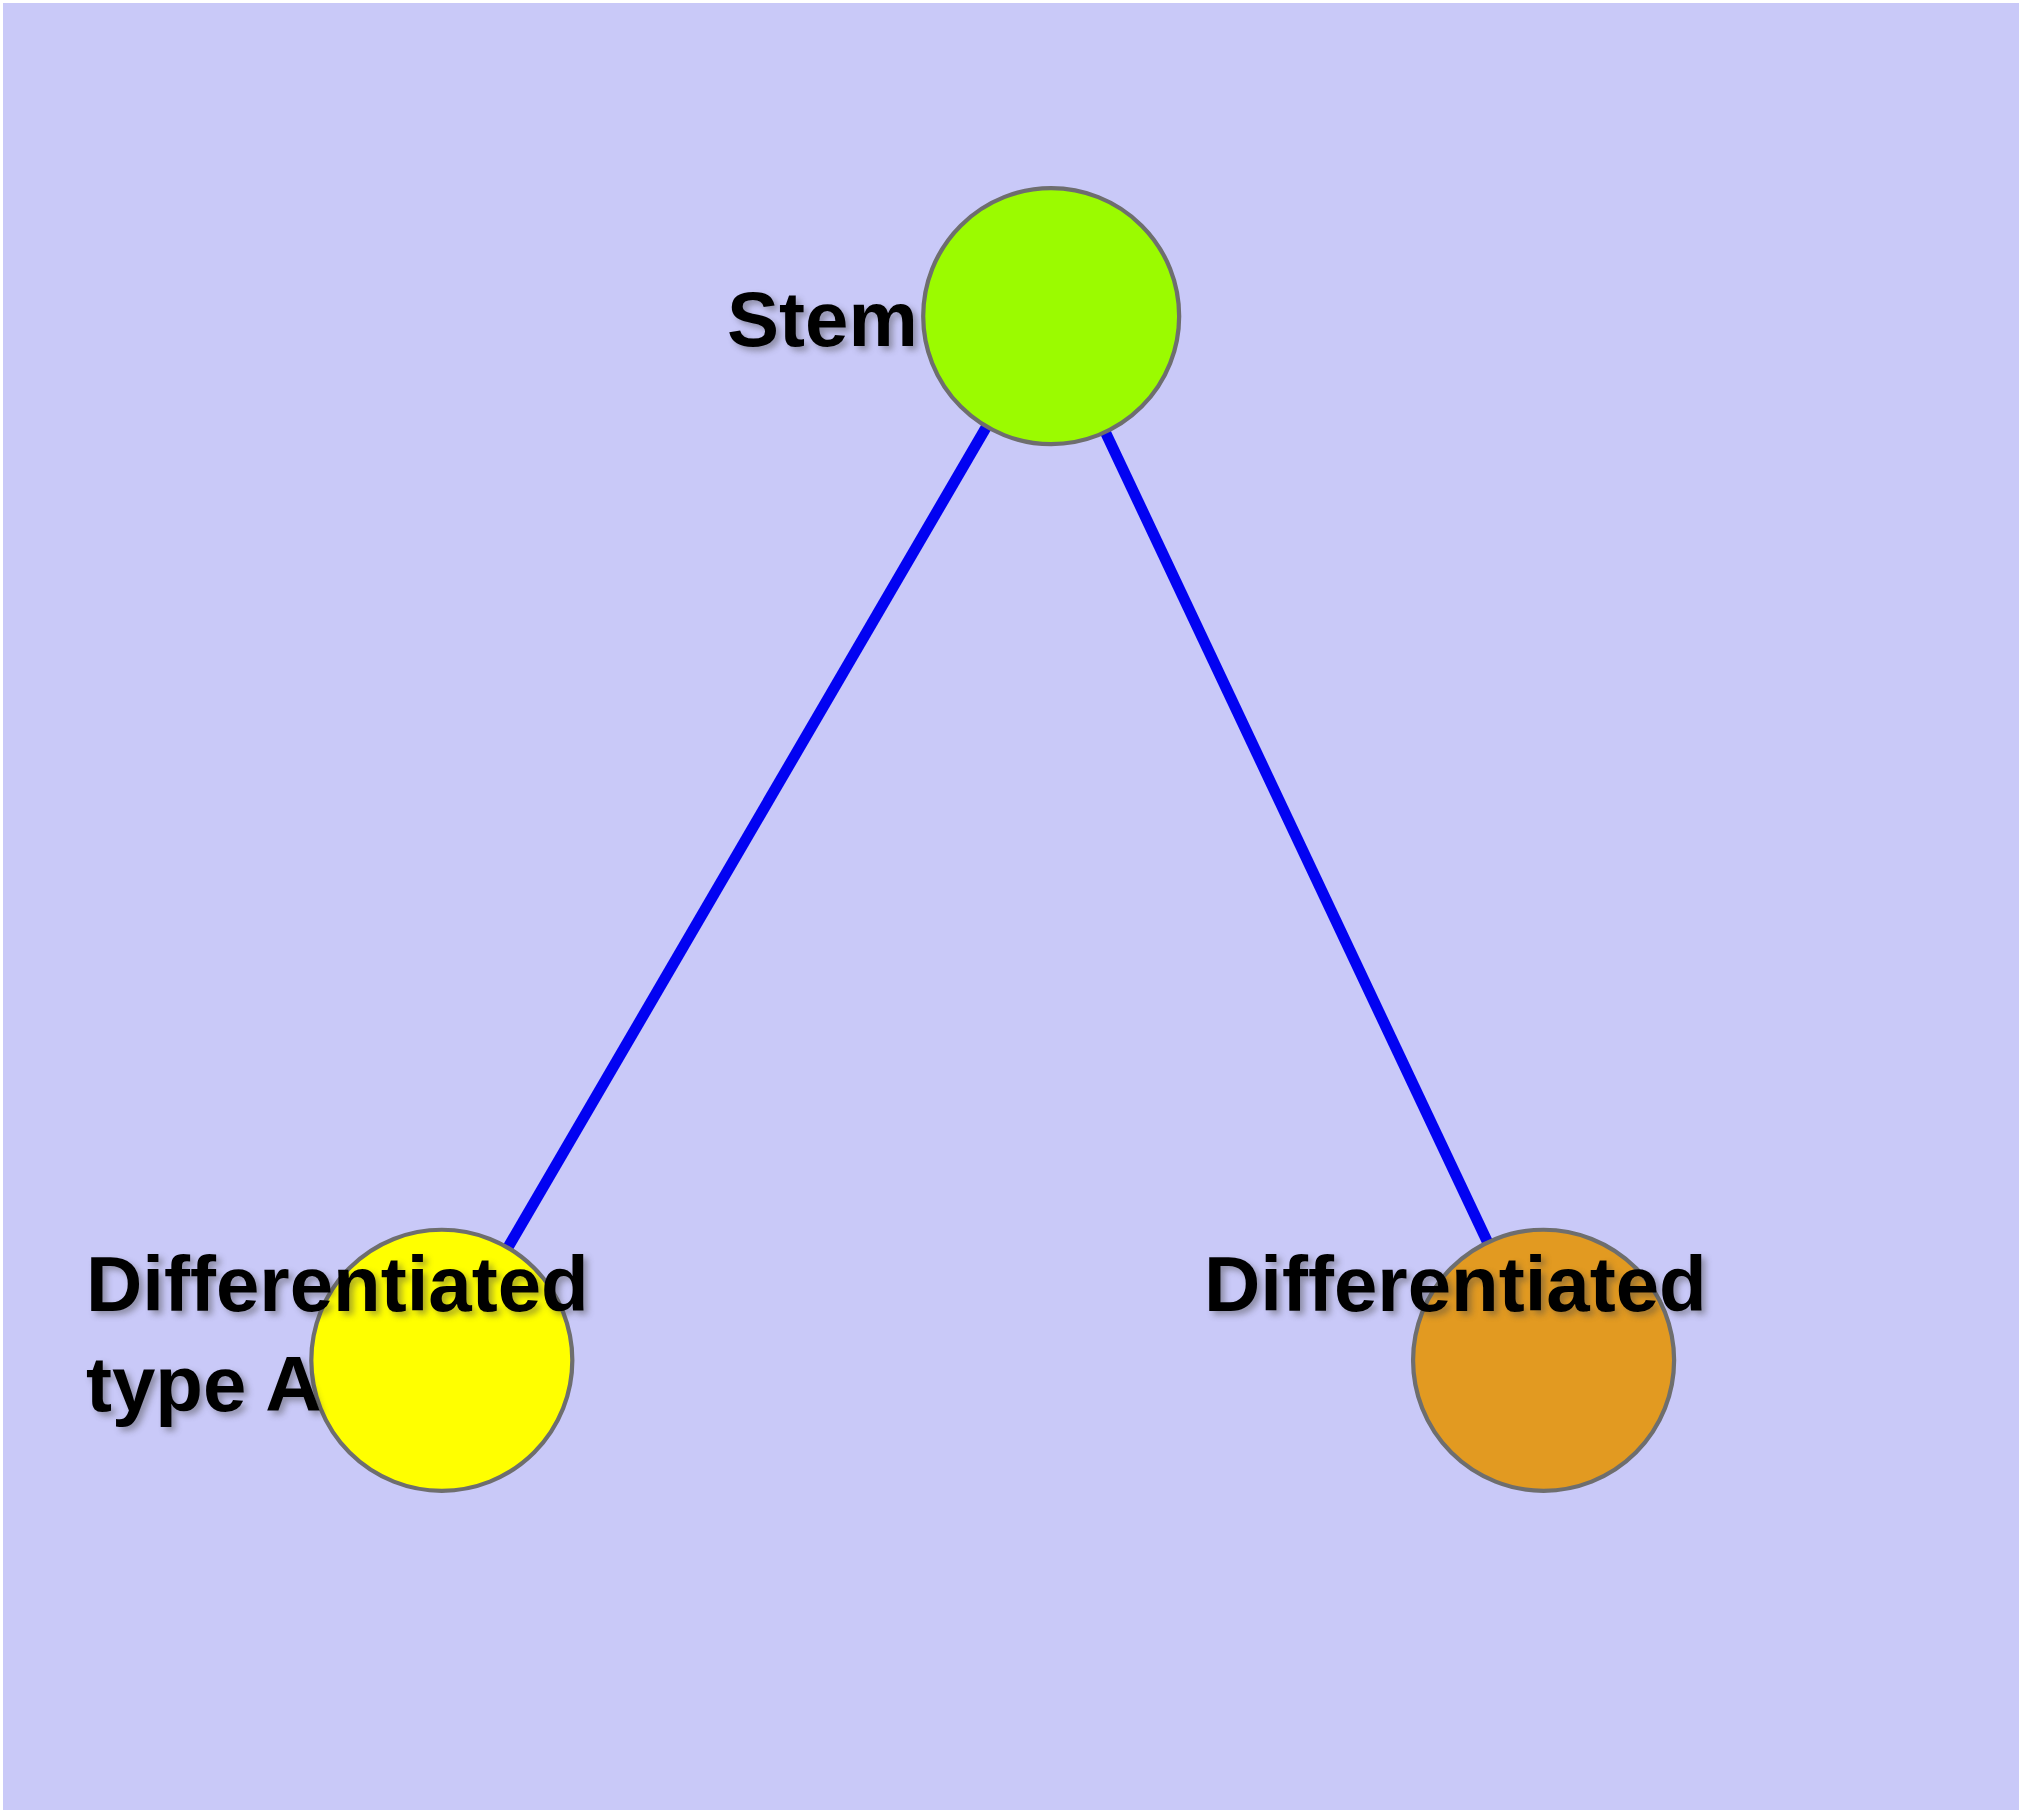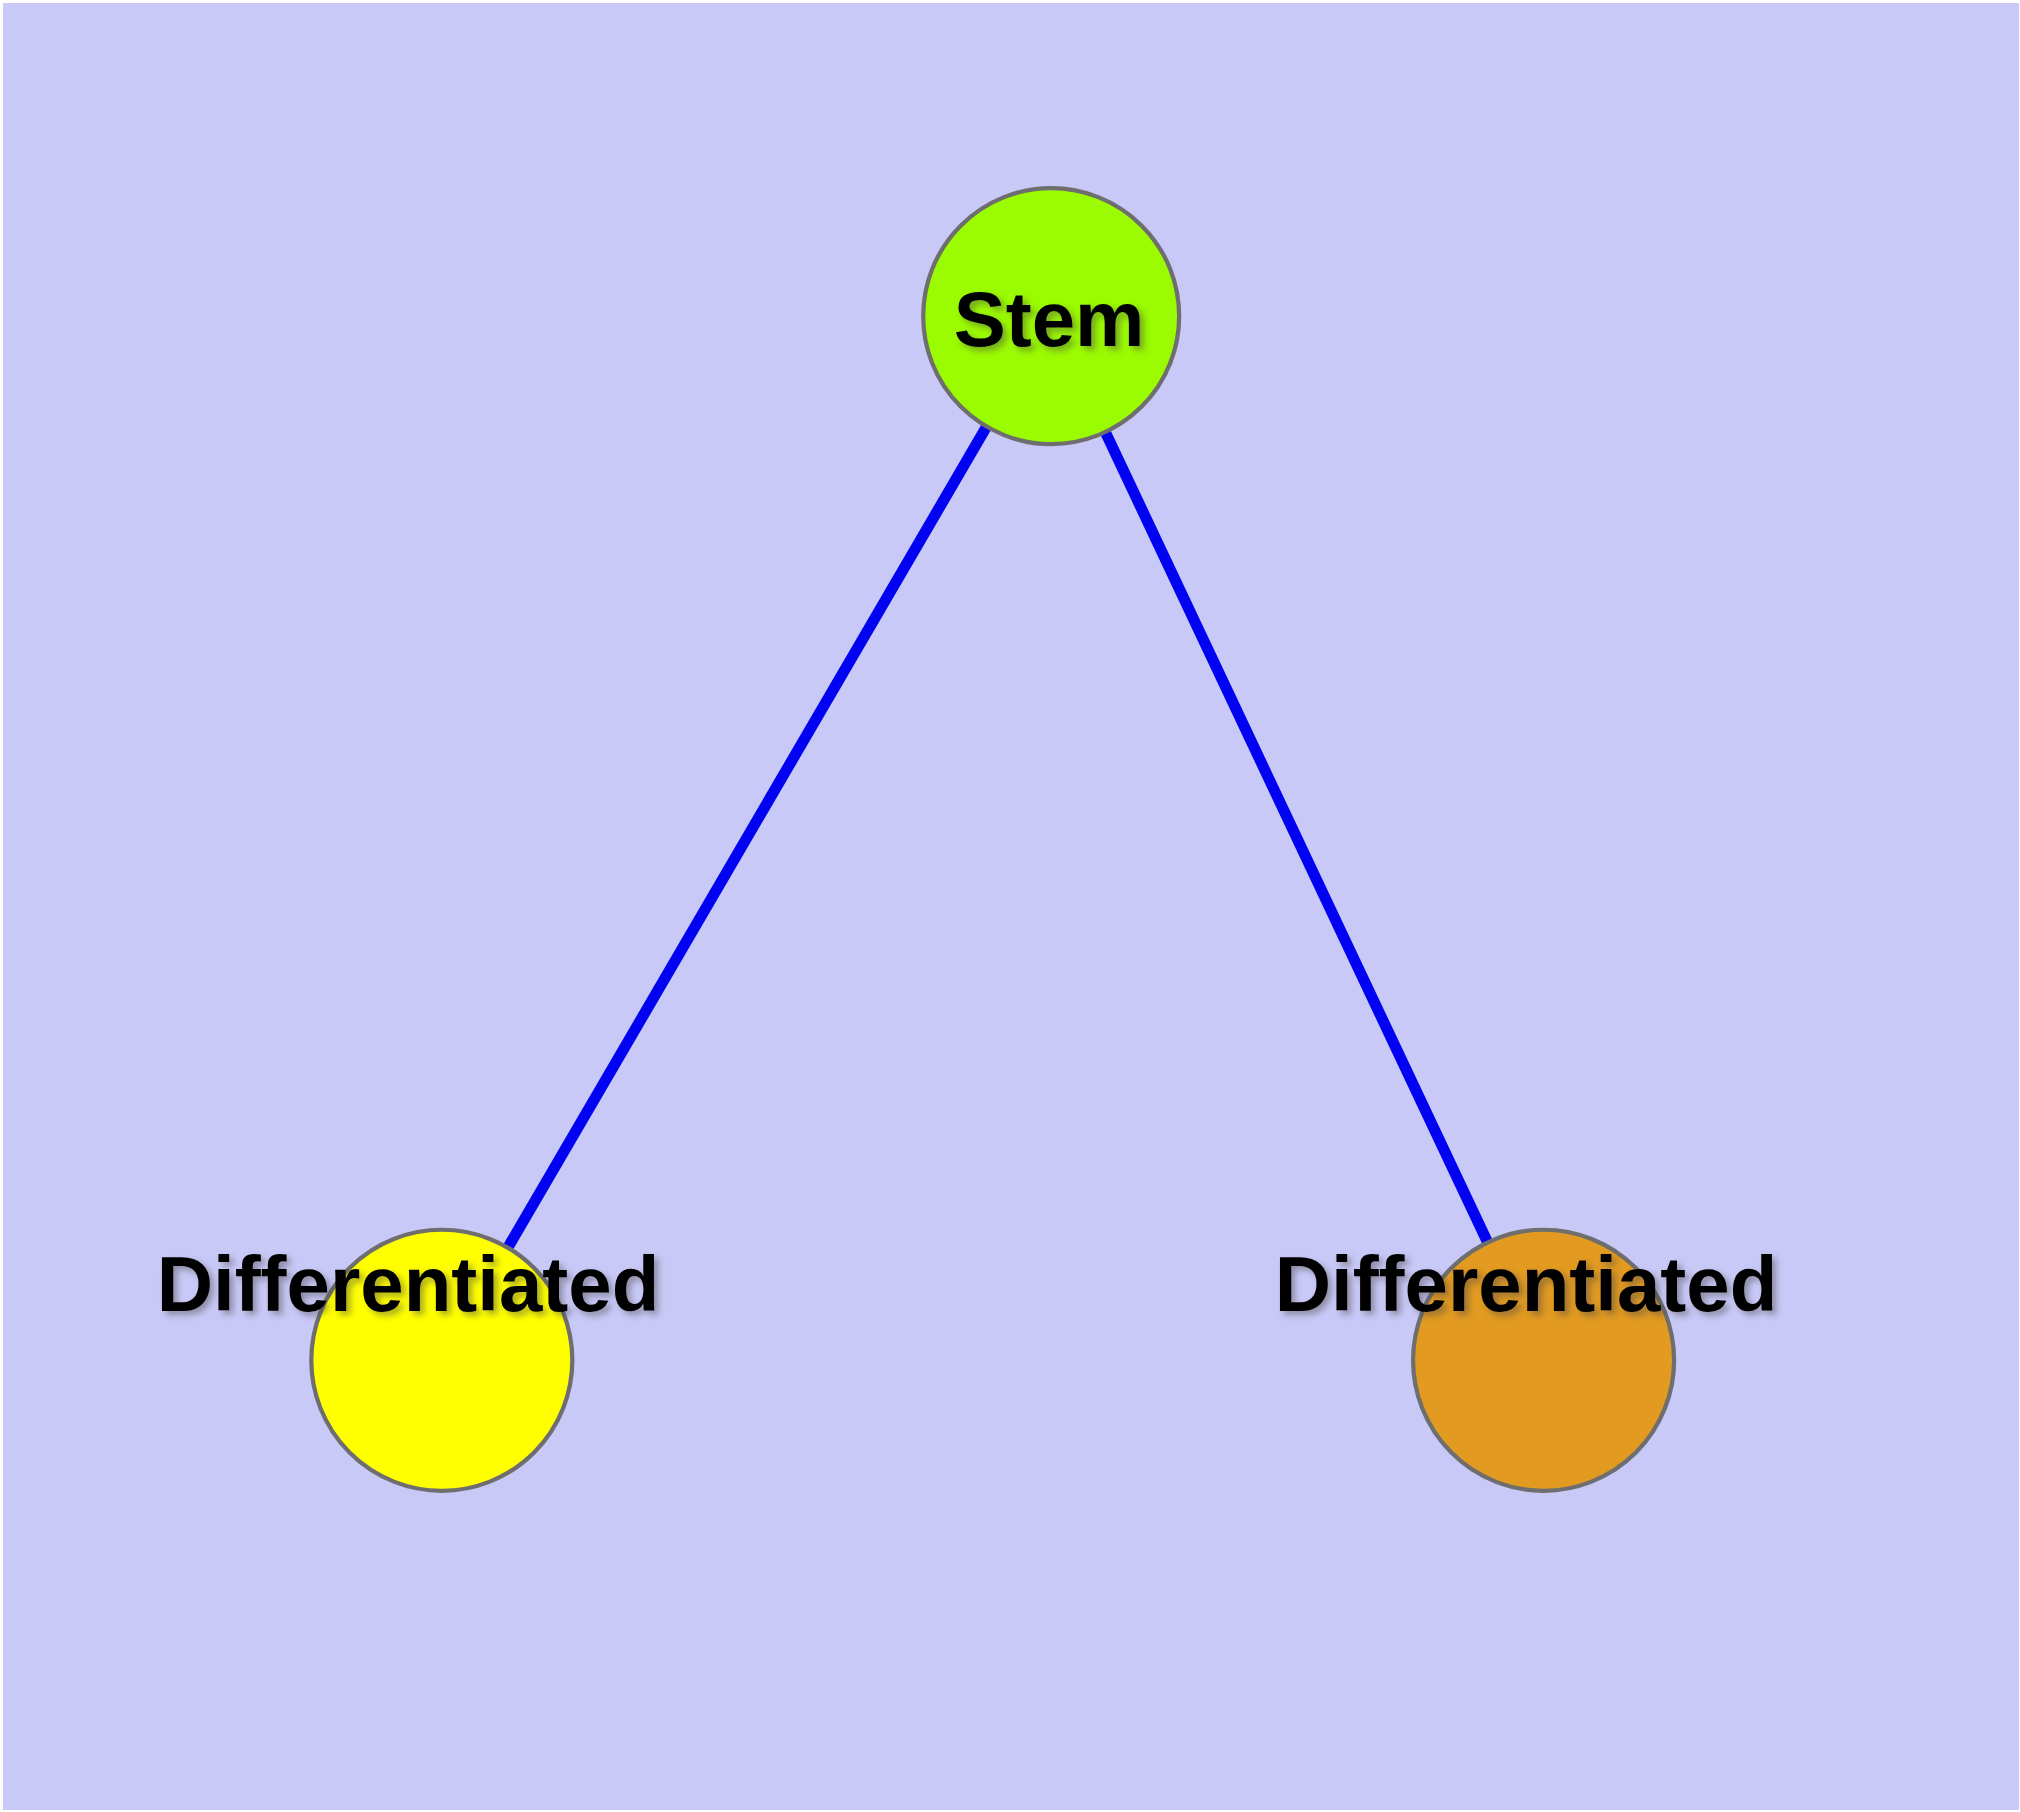--- a/index.html
+++ b/index.html
@@ -32,21 +32,21 @@
   }
   .node-circle {
     stroke-width: 5px;
   }
   .node-label {
     position: absolute;
     width: 644px;
     font-weight: bold;
     font-size: 78px;
     line-height: 100px;
-    text-align: center;
+    text-align: left;
     color: #000000;
     text-shadow: 4.2px 4.2px 6px rgba(70, 70, 70, 0.45);
     white-space: nowrap;
   }
 </style>
 </head>
 <body style="background: rgb(255, 255, 255);">
 
 <div class="canvas" style="background: rgb(201, 201, 248);"></div>
 
@@ -57,18 +57,19 @@
   <circle class="node-circle" cx="521" cy="1605" r="154" fill="#ffff00" stroke="#6e6e6e"></circle>
   <circle class="node-circle" cx="1821" cy="1605" r="154" fill="#e29a21" stroke="#6e6e6e"></circle>
 </svg>
 
 <div class="node-label" style="left: 727px; top: 269px;">
   <span>Stem</span>
 </div>
 
 <div class="node-label" style="left: 86px; top: 1234px;">
   <span>Differentiated</span><br>
+  <span>type A</span>
 </div>
 
 <div class="node-label" style="left: 1204px; top: 1234px;">
   <span>Differentiated</span><br>
 </div>
 
 
 </body></html>

